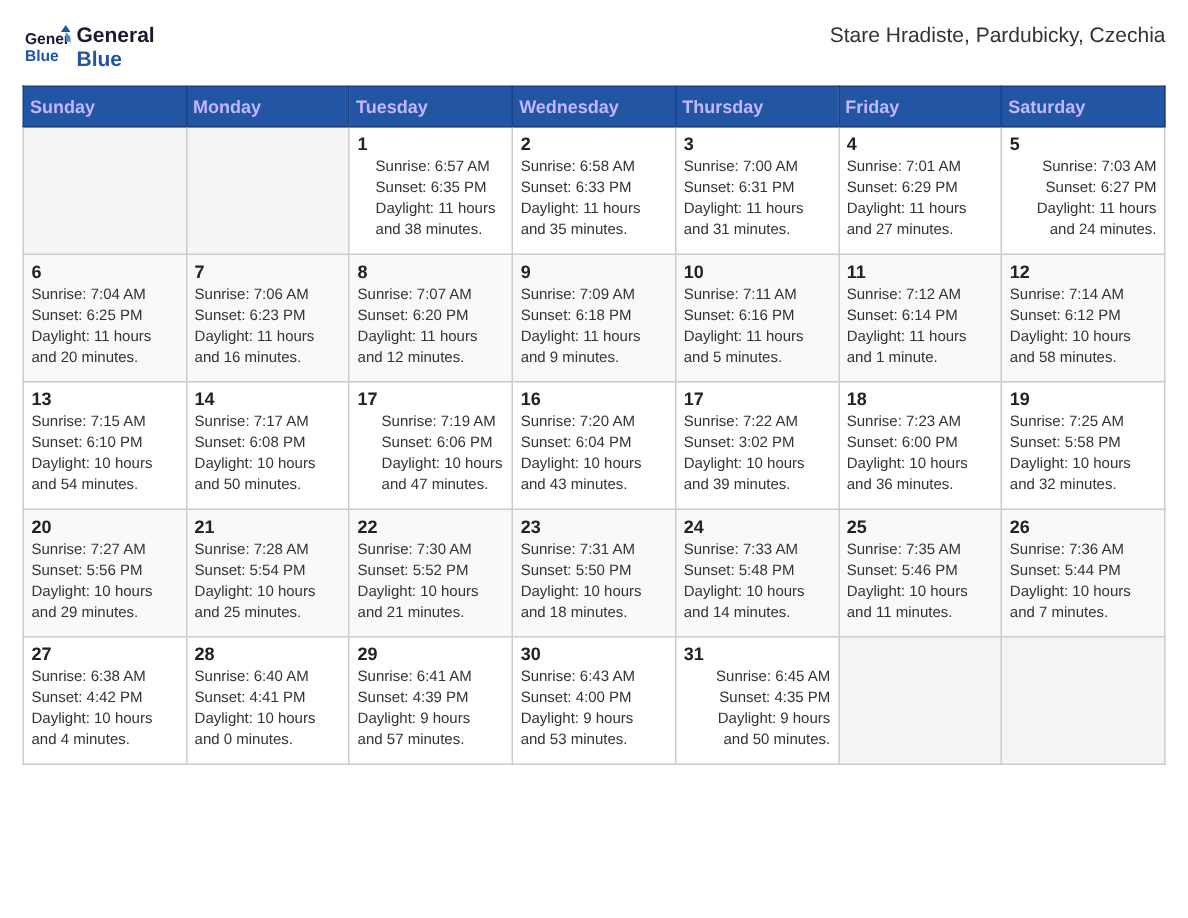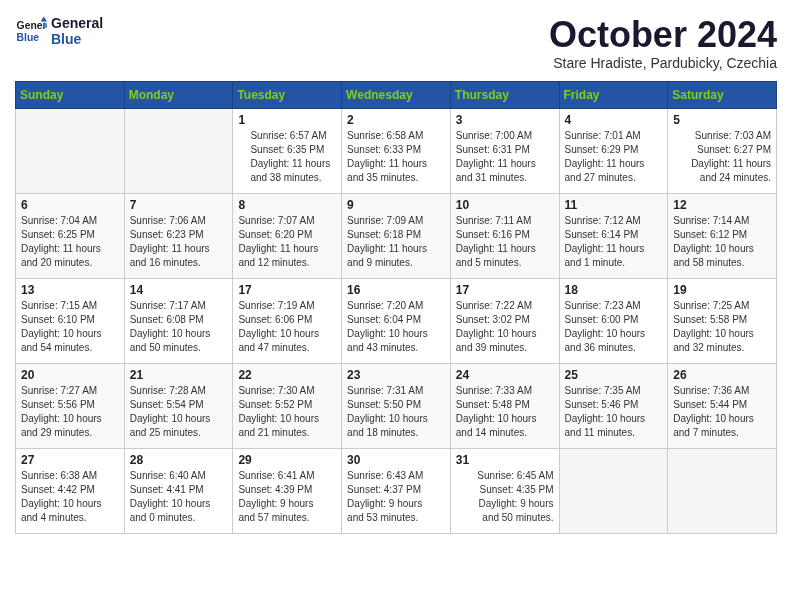--- a/index.html
+++ b/index.html
@@ -38,21 +38,21 @@
       font-size: 14px;
       color: #333;
     }
     table {
       width: 100%;
       border-collapse: collapse;
       table-layout: fixed;
     }
     th {
       background: #2255a4;
-      color: #84cc16;
+      color: #c4b5fd;
       font-size: 12px;
       font-weight: bold;
       padding: 6px 4px;
       text-align: left;
       border: 1px solid #1a4080;
     }
     td {
       border: 1px solid #ccc;
       vertical-align: top;
       padding: 4px 5px;
@@ -89,21 +89,20 @@
       <text x="2" y="32" font-size="13" font-weight="bold" fill="#2255a4" font-family="Arial">Blue</text>
       <polygon points="32,8 40,8 36,2" fill="#2255a4"></polygon>
       <polygon points="36,8 44,16 36,16" fill="#5588cc"></polygon>
     </svg>
     <div>
       <div style="font-size:14px;font-weight:bold;color:#1a1a2e;">General</div>
       <div style="font-size:14px;font-weight:bold;color:#2255a4;">Blue</div>
     </div>
   </div>
   <div class="title-block">
-    <div class="month-title">October 2024</div>
     <div class="subtitle">Stare Hradiste, Pardubicky, Czechia</div>
   </div>
 </div>
 
 <table>
   <thead>
     <tr>
     <th>Sunday</th>
         <th>Monday</th>
         <th>Tuesday</th>
@@ -214,21 +213,21 @@
         </td>
         <td>
           <span class="day-num">14</span>
           <div class="day-info" style="white-space: pre-line;">Sunrise: 7:17 AM
 Sunset: 6:08 PM
 Daylight: 10 hours
 and 50 minutes.</div>
         </td>
         <td>
           <span class="day-num">17</span>
-          <div class="day-info" style="white-space: pre-line;">Sunrise: 7:19 AM
+          <div class="day-info" style="white-space: pre-line; margin-left: 16px;">Sunrise: 7:19 AM
 Sunset: 6:06 PM
 Daylight: 10 hours
 and 47 minutes.</div>
         </td>
         <td>
           <span class="day-num">16</span>
           <div class="day-info" style="white-space: pre-line;">Sunrise: 7:20 AM
 Sunset: 6:04 PM
 Daylight: 10 hours
 and 43 minutes.</div>
@@ -324,21 +323,21 @@
         <td>
           <span class="day-num">29</span>
           <div class="day-info" style="white-space: pre-line;">Sunrise: 6:41 AM
 Sunset: 4:39 PM
 Daylight: 9 hours
 and 57 minutes.</div>
         </td>
         <td>
           <span class="day-num">30</span>
           <div class="day-info" style="white-space: pre-line;">Sunrise: 6:43 AM
-Sunset: 4:37 PM
+Sunset: 4:00 PM
 Daylight: 9 hours
 and 53 minutes.</div>
         </td>
         <td>
           <span class="day-num">31</span>
           <div class="day-info" style="white-space: pre-line; text-align: right;">Sunrise: 6:45 AM
 Sunset: 4:35 PM
 Daylight: 9 hours
 and 50 minutes.</div>
         </td>

